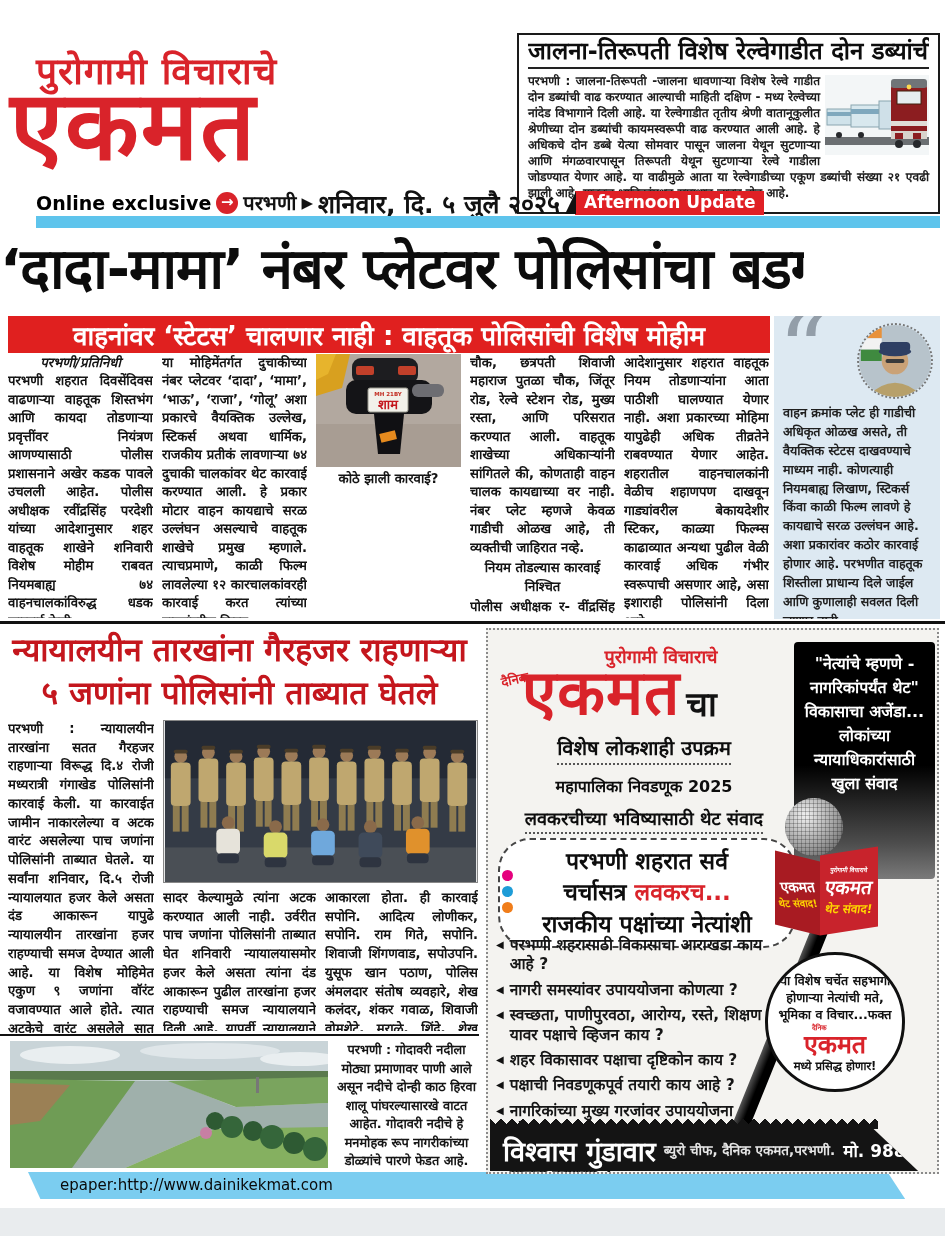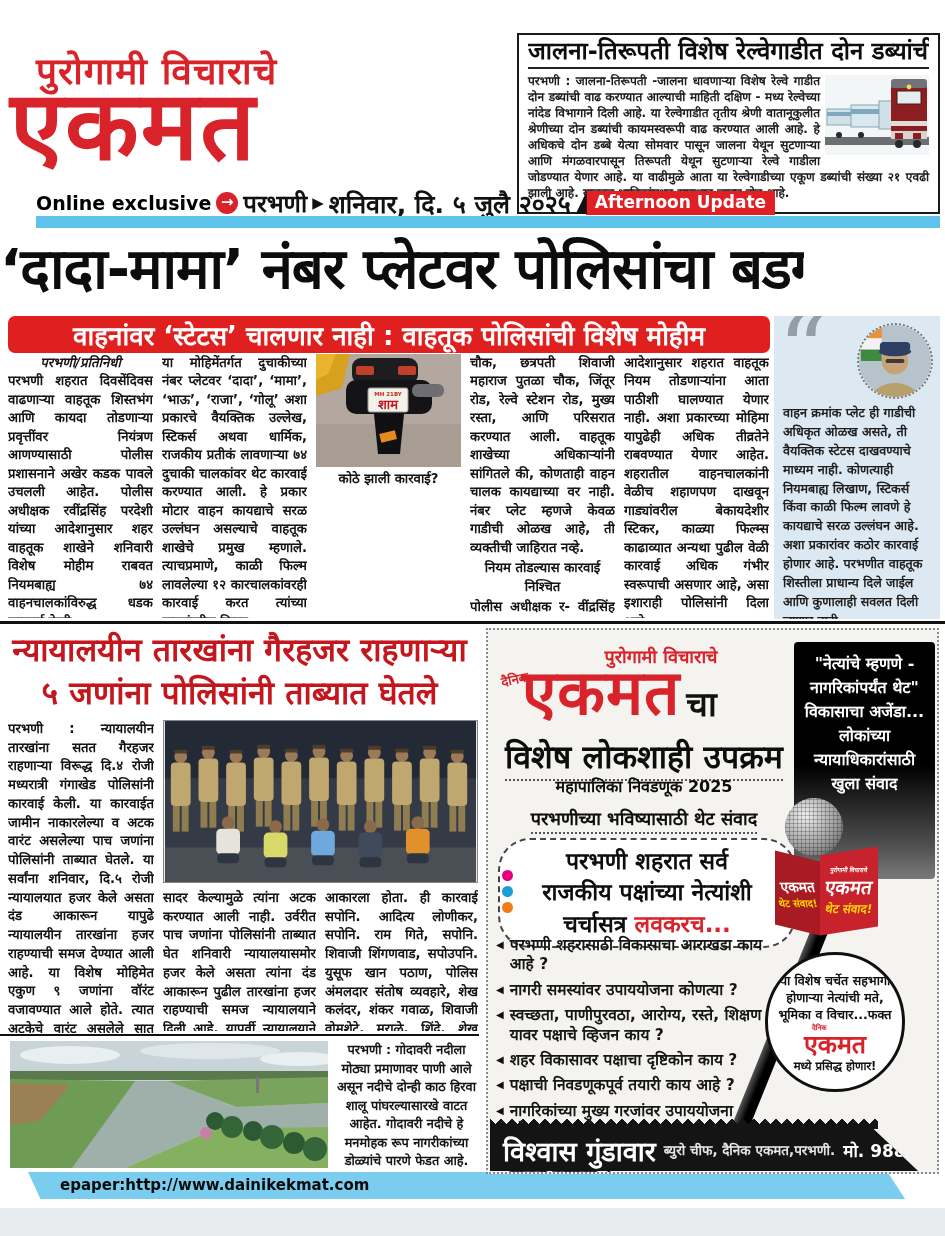--- a/index.html
+++ b/index.html
@@ -6,36 +6,36 @@
   html,body{background:#d8dadc;}
   body{font-family:"DejaVu Sans","Liberation Sans",sans-serif;}
   #page{position:relative;width:945px;height:1236px;background:#ffffff;overflow:hidden;margin:0 auto;}
 
   
   .mast-tagline{position:absolute;left:36px;top:44px;font-size:37px;font-weight:bold;color:#d9232a;letter-spacing:1px;}
   .mast-logo{position:absolute;left:10px;top:76px;font-size:96px;font-weight:bold;color:#d9232a;line-height:1.05;letter-spacing:2px;}
   .meta-row{position:absolute;left:36px;top:190px;height:25px;display:flex;align-items:center;gap:5px;white-space:nowrap;}
   .online-ex{font-size:19px;font-weight:bold;color:#000;}
   .arrow-circ{width:22px;height:22px;border-radius:50%;background:#d9232a;color:#fff;font-size:15px;font-weight:bold;display:flex;align-items:center;justify-content:center;line-height:1;}
-  .city{font-size:24px;font-weight:bold;color:#111;text-align:right;}
+  .city{font-size:20px;font-weight:bold;color:#111;text-align:right;}
   .pointer{font-size:15px;color:#111;}
   .date{font-size:25px;font-weight:600;color:#111;}
   .badge-wedge{width:11px;height:23px;background:#111;clip-path:polygon(100% 0,100% 100%,0 100%);}
   .badge{background:#e02025;color:#fff;font-size:17px;font-weight:bold;padding:1px 9px 3px;margin-left:-6px;}
   .cyanbar{position:absolute;left:36px;top:216px;width:904px;height:12px;background:#5ec4ec;}
 
   
   .train-box{position:absolute;left:517px;top:33px;width:423px;height:181px;border:2px solid #1a1a1a;background:#fff;padding:2px 9px;overflow:hidden;}
   .train-head{font-size:24px;font-weight:800;color:#0d0d0d;text-align:center;border-bottom:2px solid #222;padding-bottom:1px;margin-bottom:4px;line-height:1.2;white-space:nowrap;overflow:hidden;}
   .train-body{font-size:12px;font-weight:600;line-height:1.34;text-align:justify;color:#1c1c1c;}
   .train-img{float:right;width:104px;height:80px;margin:2px 0 2px 5px;}
 
   
   .main-headline{position:absolute;left:0;top:228px;width:804px;height:86px;text-align:center;font-size:56px;font-weight:800;color:#0c0c0c;letter-spacing:-1px;line-height:1.45;white-space:nowrap;overflow:hidden;}
-  .red-subbar{position:absolute;left:8px;top:316px;width:762px;height:37px;background:#e0201f;color:#fff;font-size:26px;font-weight:bold;display:flex;align-items:center;justify-content:center;white-space:nowrap;overflow:hidden;border-radius:7px;}
+  .red-subbar{position:absolute;left:8px;top:316px;width:762px;height:37px;background:#e0201f;color:#fff;font-size:26px;font-weight:bold;display:flex;align-items:center;justify-content:center;white-space:nowrap;overflow:hidden;}
   .cols-row{position:absolute;left:8px;top:354px;width:762px;height:264px;display:flex;gap:9px;overflow:hidden;}
   .ncol{flex:0 0 145px;width:145px;font-size:13.2px;font-weight:600;line-height:1.4;text-align:justify;color:#141414;overflow:hidden;}
   .byline{text-align:center;font-weight:bold;font-style:italic;}
   .colhead{text-align:center;font-weight:bold;margin:2px 0;}
   .bike-img{width:145px;height:113px;display:block;margin-bottom:3px;}
   .divider1{position:absolute;left:0;top:621px;width:945px;height:3px;background:#111;}
 
   
   .quote-box{position:absolute;left:774px;top:316px;width:166px;height:303px;background:#dde9f2;padding:4px 9px;overflow:hidden;}
   .quote-glyph{position:absolute;left:4px;top:-14px;font-family:"DejaVu Serif","Liberation Serif",serif;font-size:96px;color:#939ea9;line-height:1;}
@@ -46,32 +46,32 @@
   .court-headline{position:absolute;left:0;top:629px;width:479px;height:88px;color:#c4161d;font-weight:800;font-size:32px;line-height:1.35;text-align:center;overflow:hidden;}
   .court-body{position:absolute;left:8px;top:720px;width:470px;height:313px;display:flex;gap:9px;overflow:hidden;}
   .court-col1{flex:0 0 146px;font-size:13.2px;font-weight:600;line-height:1.42;text-align:justify;color:#141414;overflow:hidden;}
   .court-right{flex:1;overflow:hidden;}
   .police-img{width:315px;height:163px;display:block;border:1px solid #888;}
   .court-cols2{display:flex;gap:9px;margin-top:6px;height:142px;overflow:hidden;}
   .court-sub{flex:0 0 153px;font-size:13.2px;font-weight:600;line-height:1.42;text-align:justify;color:#141414;overflow:hidden;}
   .divider2{position:absolute;left:0;top:1034px;width:479px;height:2px;background:#111;}
   .river-img{position:absolute;left:10px;top:1041px;width:318px;height:127px;}
   .river-caption{position:absolute;left:334px;top:1041px;width:145px;height:135px;font-size:12.8px;font-weight:bold;text-align:center;line-height:1.45;color:#151515;overflow:hidden;}
-  .epaper-bar{position:absolute;left:28px;top:1172px;width:886px;height:27px;background:#7bcdf0;clip-path:polygon(0 0,97% 0,99% 100%,1.4% 100%);font-size:15px;font-weight:700;color:#0a0a0a;line-height:27px;padding-left:32px;}
+  .epaper-bar{position:absolute;left:28px;top:1172px;width:886px;height:27px;background:#7bcdf0;clip-path:polygon(0 0,97% 0,99% 100%,1.4% 100%);font-size:15px;font-weight:400;color:#0a0a0a;line-height:27px;padding-left:32px;}
   .bottom-strip{position:absolute;left:0;top:1208px;width:945px;height:28px;background:#e9ecee;}
 
   
   .ad-box{position:absolute;left:486px;top:628px;width:453px;height:546px;border:2px dotted #8a8a8a;background:#f4f3f0;overflow:hidden;}
   .ad-dainik{position:absolute;left:13px;top:40px;font-size:13px;font-weight:bold;color:#d9232a;transform:rotate(-12deg);}
   .ad-tagline{position:absolute;left:58px;top:14px;width:230px;text-align:center;font-size:18px;font-weight:bold;color:#d9232a;white-space:nowrap;}
   .ad-logo-row{position:absolute;left:34px;top:32px;display:flex;align-items:flex-end;line-height:1;}
   .ad-logo{font-size:62px;font-weight:800;color:#d9232a;letter-spacing:1px;}
   .ad-cha{font-size:34px;font-weight:800;color:#111;margin:0 0 3px 6px;}
   .ad-t1wrap{position:absolute;left:0;top:104px;width:312px;text-align:center;}
-  .ad-t1{display:inline-block;font-size:32px;font-weight:800;color:#0d0d0d;border-bottom:2px dotted #555;padding-bottom:2px;white-space:nowrap;}
+  .ad-t1{display:inline-block;font-size:20px;font-weight:800;color:#0d0d0d;border-bottom:2px dotted #555;padding-bottom:2px;white-space:nowrap;}
   .ad-t2{position:absolute;left:0;top:145px;width:312px;text-align:center;font-size:16px;font-weight:800;color:#0d0d0d;white-space:nowrap;}
   .ad-t3wrap{position:absolute;left:0;top:176px;width:312px;text-align:center;}
   .ad-t3{display:inline-block;font-size:18px;font-weight:800;color:#0d0d0d;border-bottom:2px dotted #555;padding-bottom:2px;white-space:nowrap;}
   .promo-box{position:absolute;left:10px;top:208px;width:298px;height:110px;background:#fff;border:2px dashed #444;border-radius:32px;display:flex;flex-direction:column;align-items:center;justify-content:center;font-size:23px;font-weight:800;color:#0d0d0d;line-height:1.35;text-align:center;}
   .promo-hl{color:#d9232a;}
   .pdot{position:absolute;width:11px;height:11px;border-radius:50%;}
   .black-box{position:absolute;left:306px;top:12px;width:141px;height:237px;background:linear-gradient(180deg,#000 52%,#4d4d4d 85%,#7a7a7a 100%);color:#fff;font-size:16px;font-weight:bold;text-align:center;line-height:1.5;padding:10px 5px;border-radius:4px;overflow:hidden;}
   .mic-ball{position:absolute;left:297px;top:168px;width:58px;height:58px;border-radius:50%;z-index:3;
     background-image:repeating-linear-gradient(0deg,rgba(0,0,0,.22) 0 1px,transparent 1px 4px),repeating-linear-gradient(90deg,rgba(0,0,0,.22) 0 1px,transparent 1px 4px),radial-gradient(circle at 35% 30%,#f0f0f0,#9a9a9a 60%,#4f4f4f);}
   .mic-face-l{position:absolute;left:287px;top:226px;width:45px;height:74px;background:#a81b22;transform:skewY(14deg);z-index:2;display:flex;flex-direction:column;align-items:center;justify-content:center;overflow:hidden;}
@@ -287,29 +287,29 @@
 
   <div class="ad-box">
     <div class="ad-dainik">दैनिक</div>
     <div class="ad-tagline">पुरोगामी विचाराचे</div>
     <div class="ad-logo-row">
       <span class="ad-logo">एकमत</span>
       <span class="ad-cha">चा</span>
     </div>
     <div class="ad-t1wrap"><span class="ad-t1">विशेष लोकशाही उपक्रम</span></div>
     <div class="ad-t2">महापालिका निवडणूक 2025</div>
-    <div class="ad-t3wrap"><span class="ad-t3">परभणीच्या भविष्यासाठी थेट संवाद</span></div>
+    <div class="ad-t3wrap"><span class="ad-t3">लवकरचीच्या भविष्यासाठी थेट संवाद</span></div>
 
     <div class="promo-box">
       <div>परभणी शहरात सर्व</div>
-      <div>राजकीय पक्षांच्या नेत्यांशी</div>
       <div>
         <span>चर्चासत्र</span>
         <span class="promo-hl">लवकरच...</span>
       </div>
+      <div>राजकीय पक्षांच्या नेत्यांशी</div>
     </div>
     <div class="pdot" style="left:14px;top:240px;background:#e5007d;"></div>
     <div class="pdot" style="left:14px;top:256px;background:#1e9cd7;"></div>
     <div class="pdot" style="left:14px;top:272px;background:#f07d1a;"></div>
     <div class="pdot" style="left:293px;top:240px;background:#e5007d;"></div>
     <div class="pdot" style="left:293px;top:256px;background:#1e9cd7;"></div>
     <div class="pdot" style="left:293px;top:272px;background:#f07d1a;"></div>
 
     <div class="black-box">"नेत्यांचे म्हणणे - नागरिकांपर्यंत थेट" विकासाचा अजेंडा... लोकांच्या न्यायाधिकारांसाठी खुला संवाद</div>
 

